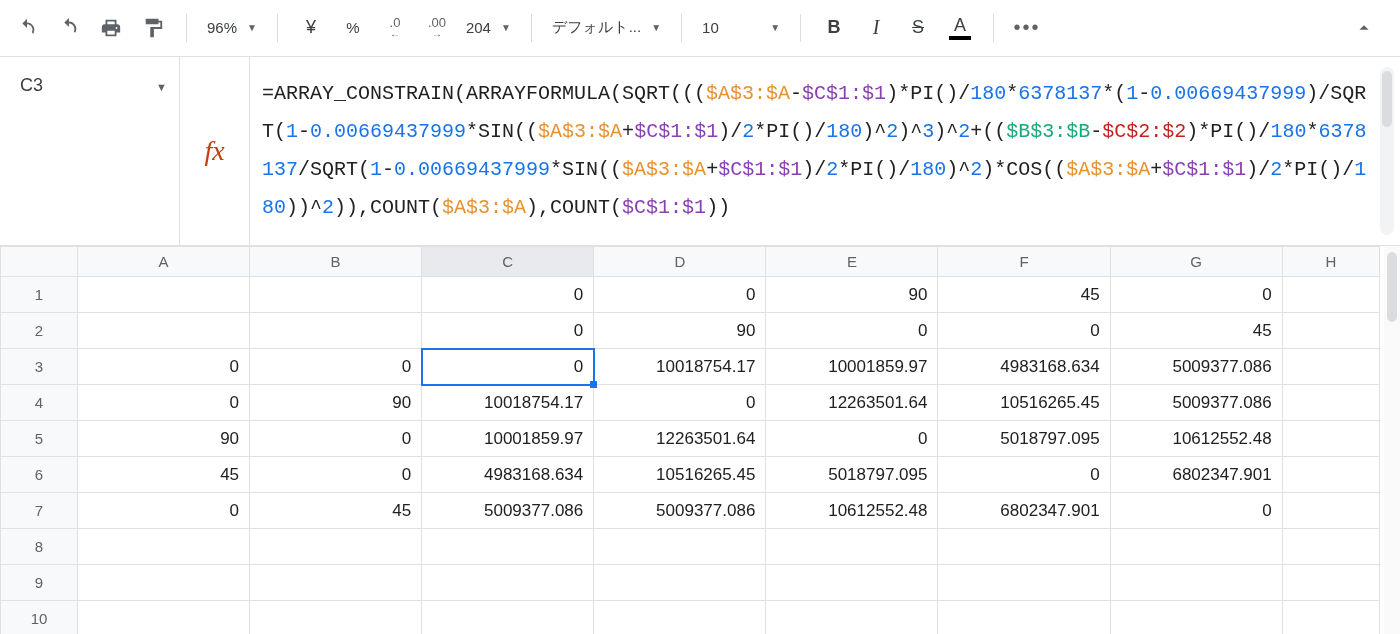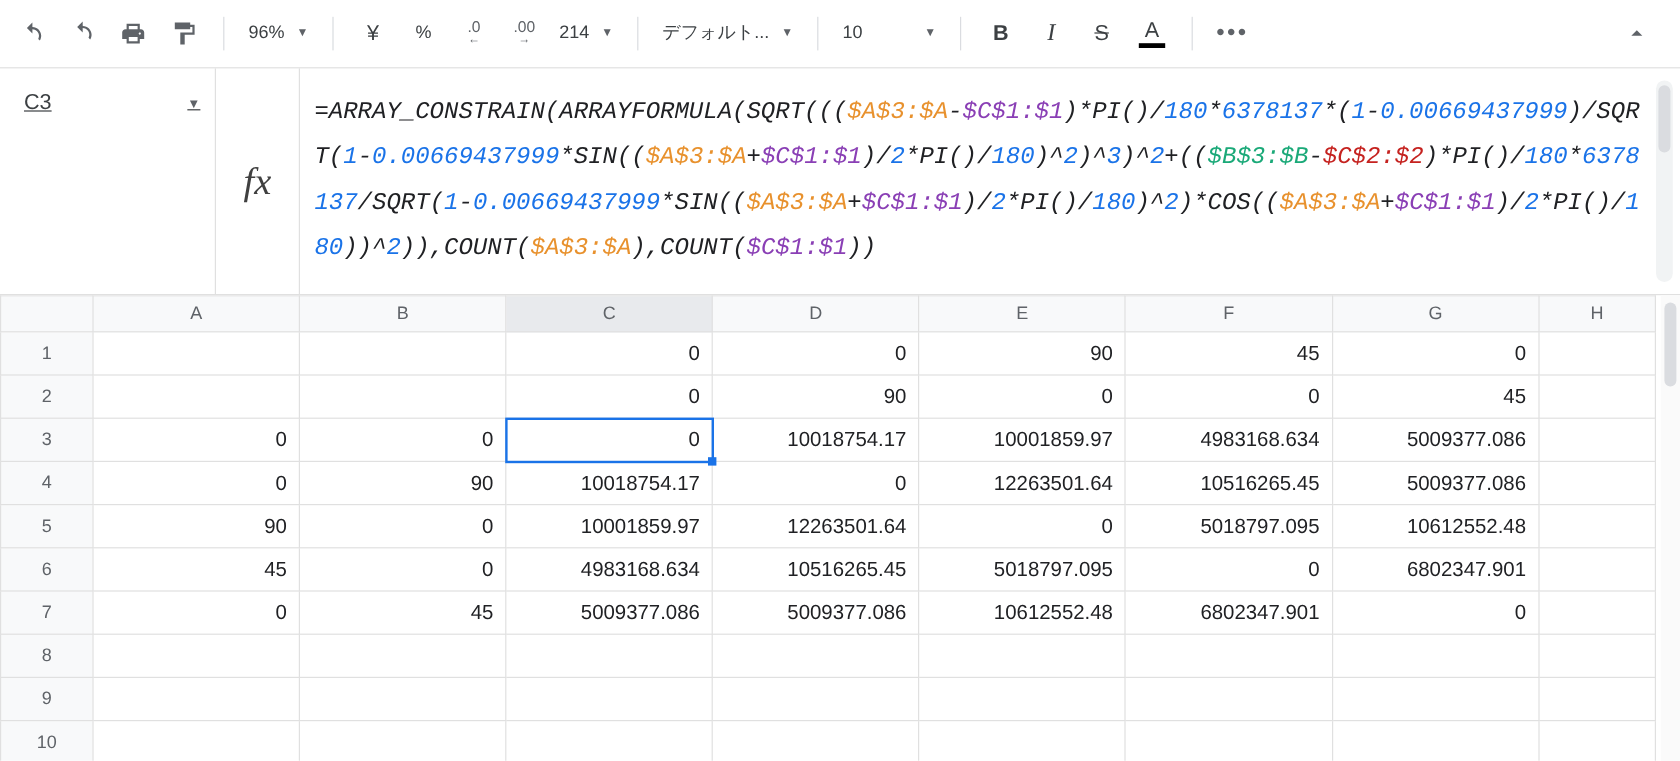--- a/index.html
+++ b/index.html
@@ -66,42 +66,40 @@
   }
   .namebox {
     width:180px;
     display:flex;
     align-items:flex-start;
     padding:18px 12px 12px 20px;
     border-right:1px solid #e0e0e0;
     justify-content:space-between;
     color:#3c4043;
     font-size:18px;
-    text-decoration:underline;
   }
   .namebox .dd { font-size:11px; color:#5f6368; margin-top:6px;}
   .fx-icon {
     width:70px;
     display:flex; align-items:center; justify-content:center;
-    color:#404040;
+    color:#c2410c;
     font-style:italic;
     font-family: 'Times New Roman', serif;
-    font-size:32px;
+    font-size:28px;
     border-right:1px solid #e0e0e0;
   }
   .formula {
     flex:1;
     padding:18px 28px 18px 12px;
     font-family: "Consolas","Menlo","Courier New",monospace;
     font-size:20px;
     line-height:38px;
     color:#202124;
     word-break:break-all;
     position:relative;
-    font-style:italic;
   }
   .formula .fn  { color:#202124; }
   .formula .rngA{ color:#e8912d; }      
   .formula .rngC1{ color:#8a3fb5; }     
   .formula .rngB{ color:#1aa978; }      
   .formula .rngC2{ color:#c5221f; }     
   .formula .num  { color:#1a73e8; }     
   .formula-scroll {
     position:absolute; right:6px; top:10px; bottom:10px; width:14px;
     background:#f1f3f4; border-radius:8px;
@@ -216,21 +214,21 @@
         <span class="arr">←</span>
     </div>
   </div>
   <div class="tb-btn">
     <div class="prec-icon">
       <span>.00</span>
         <span class="arr">→</span>
     </div>
   </div>
   <div class="tb-text">
-    <span>214</span>
+    <span>204</span>
     <span class="dd">▼</span>
   </div>
 
   <div class="tb-sep"></div>
 
   <div class="tb-text font-dropdown">
     <span>デフォルト...</span>
     <span class="dd">▼</span>
   </div>
 

